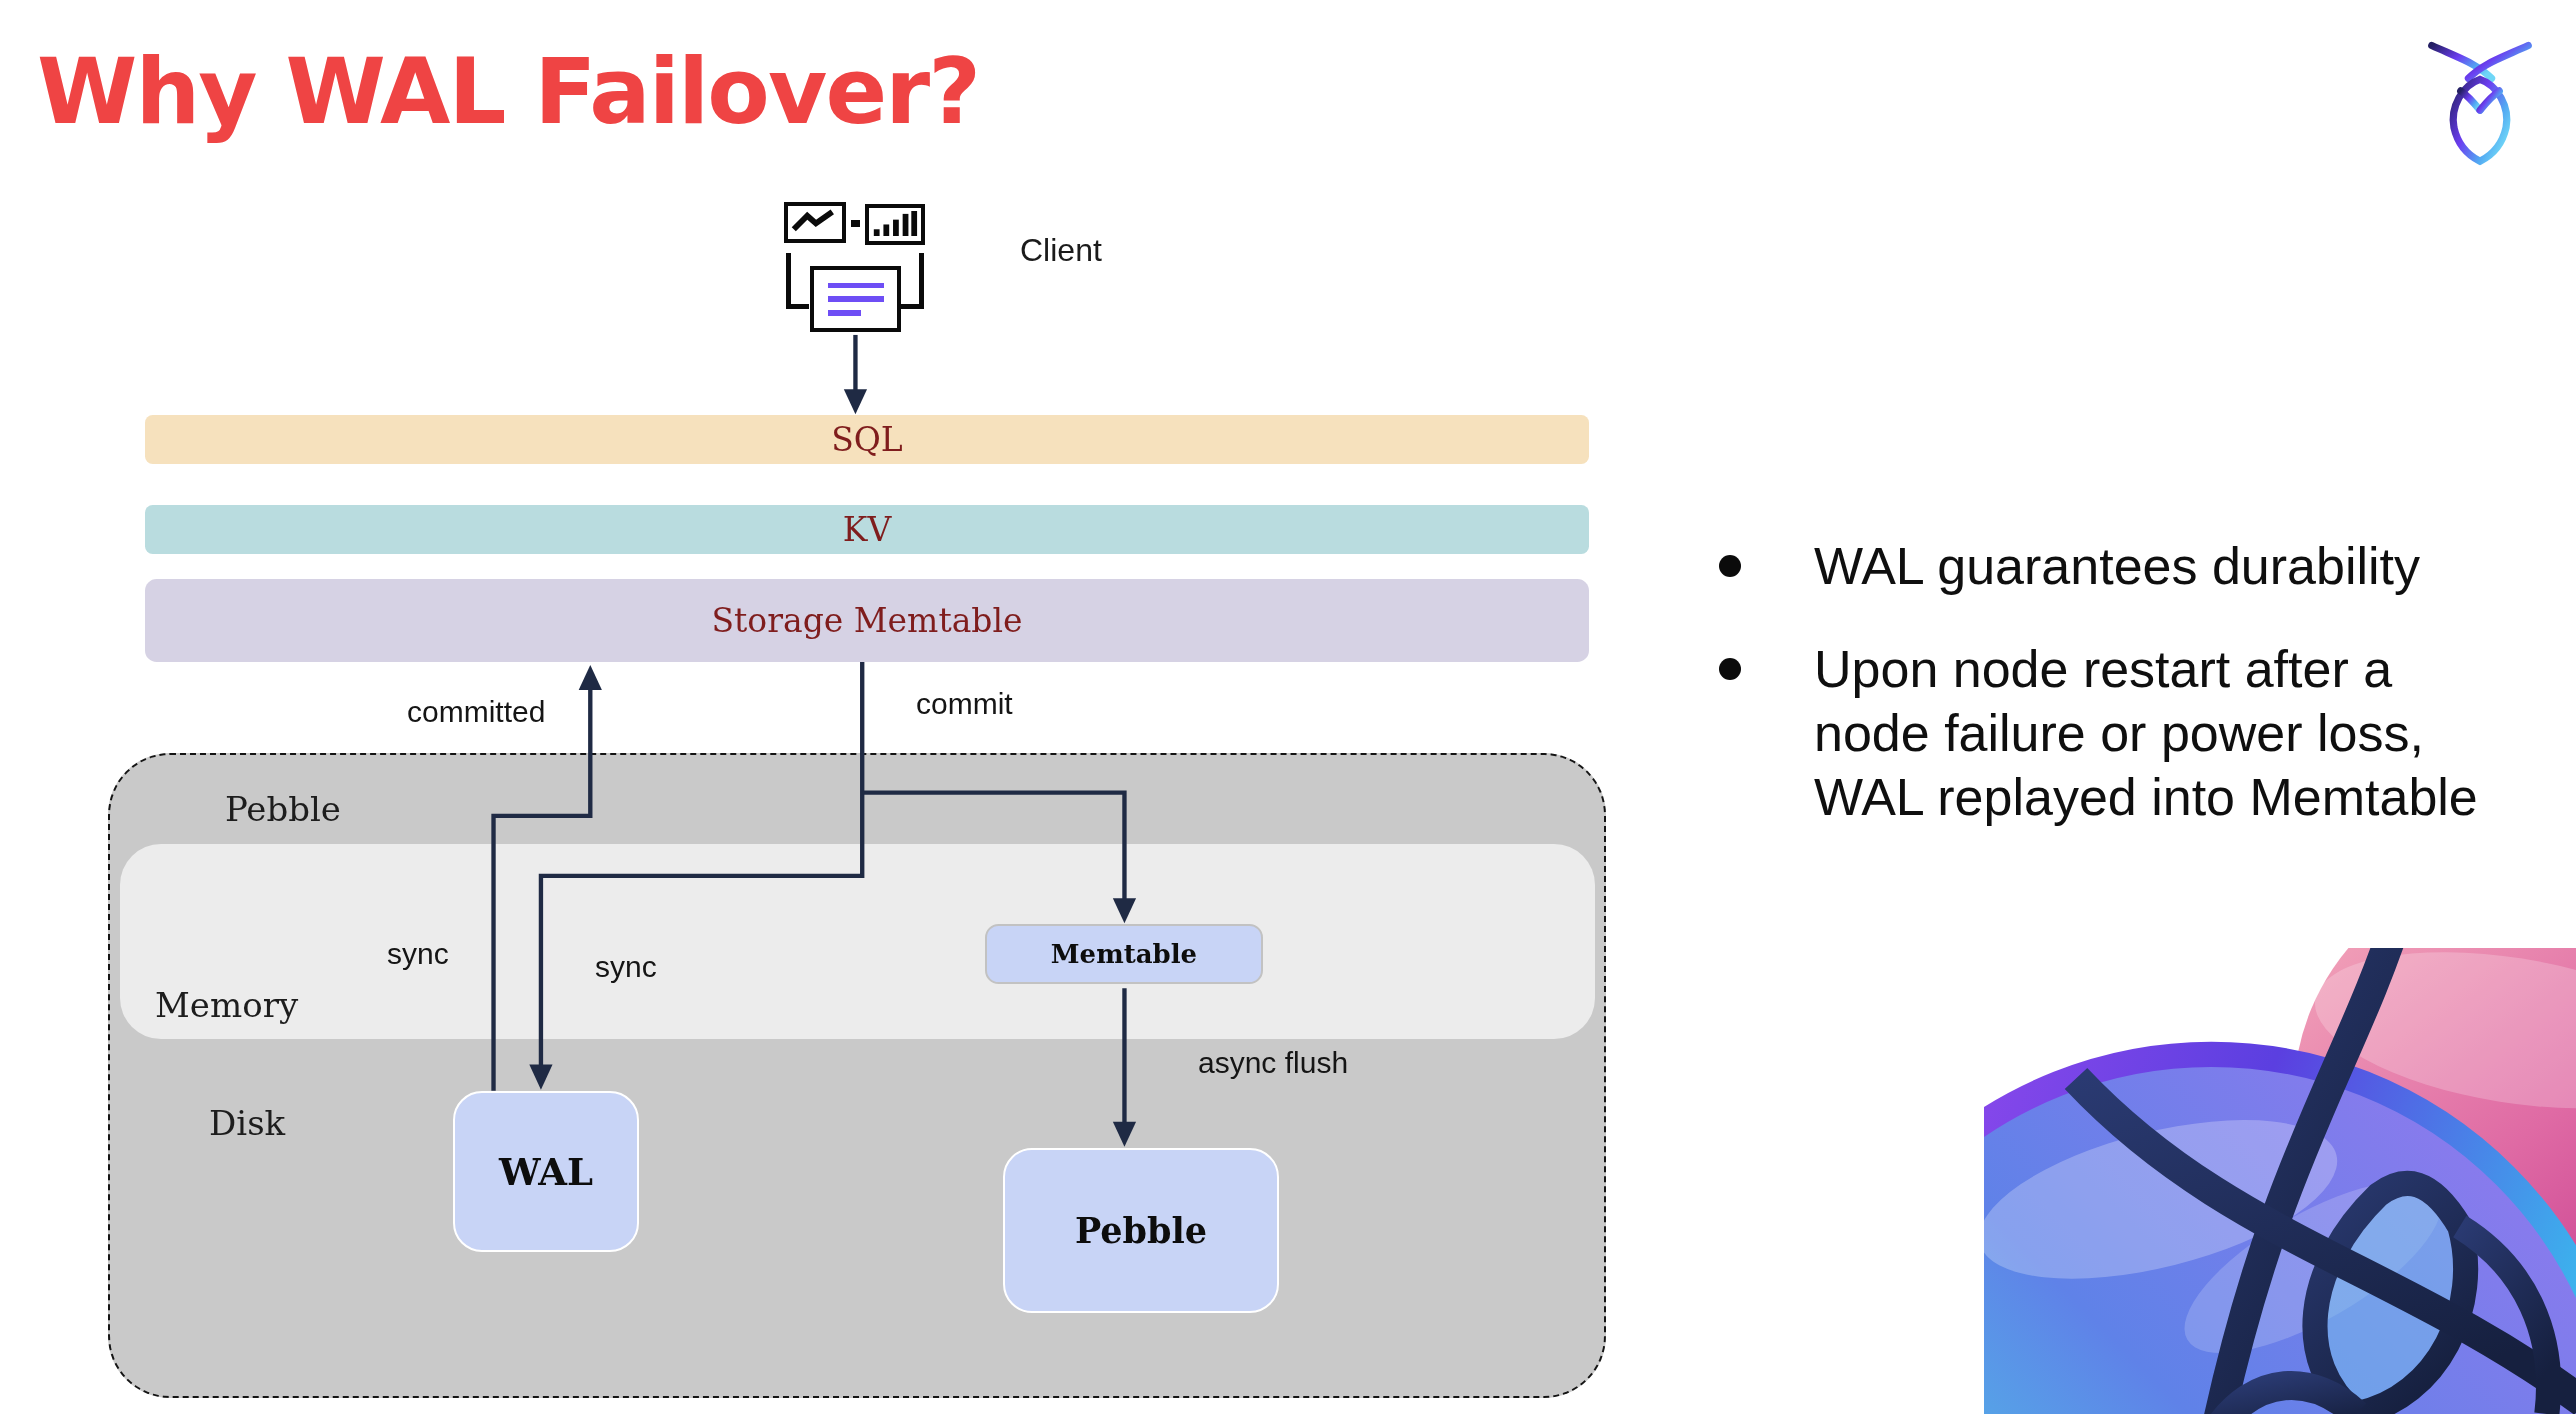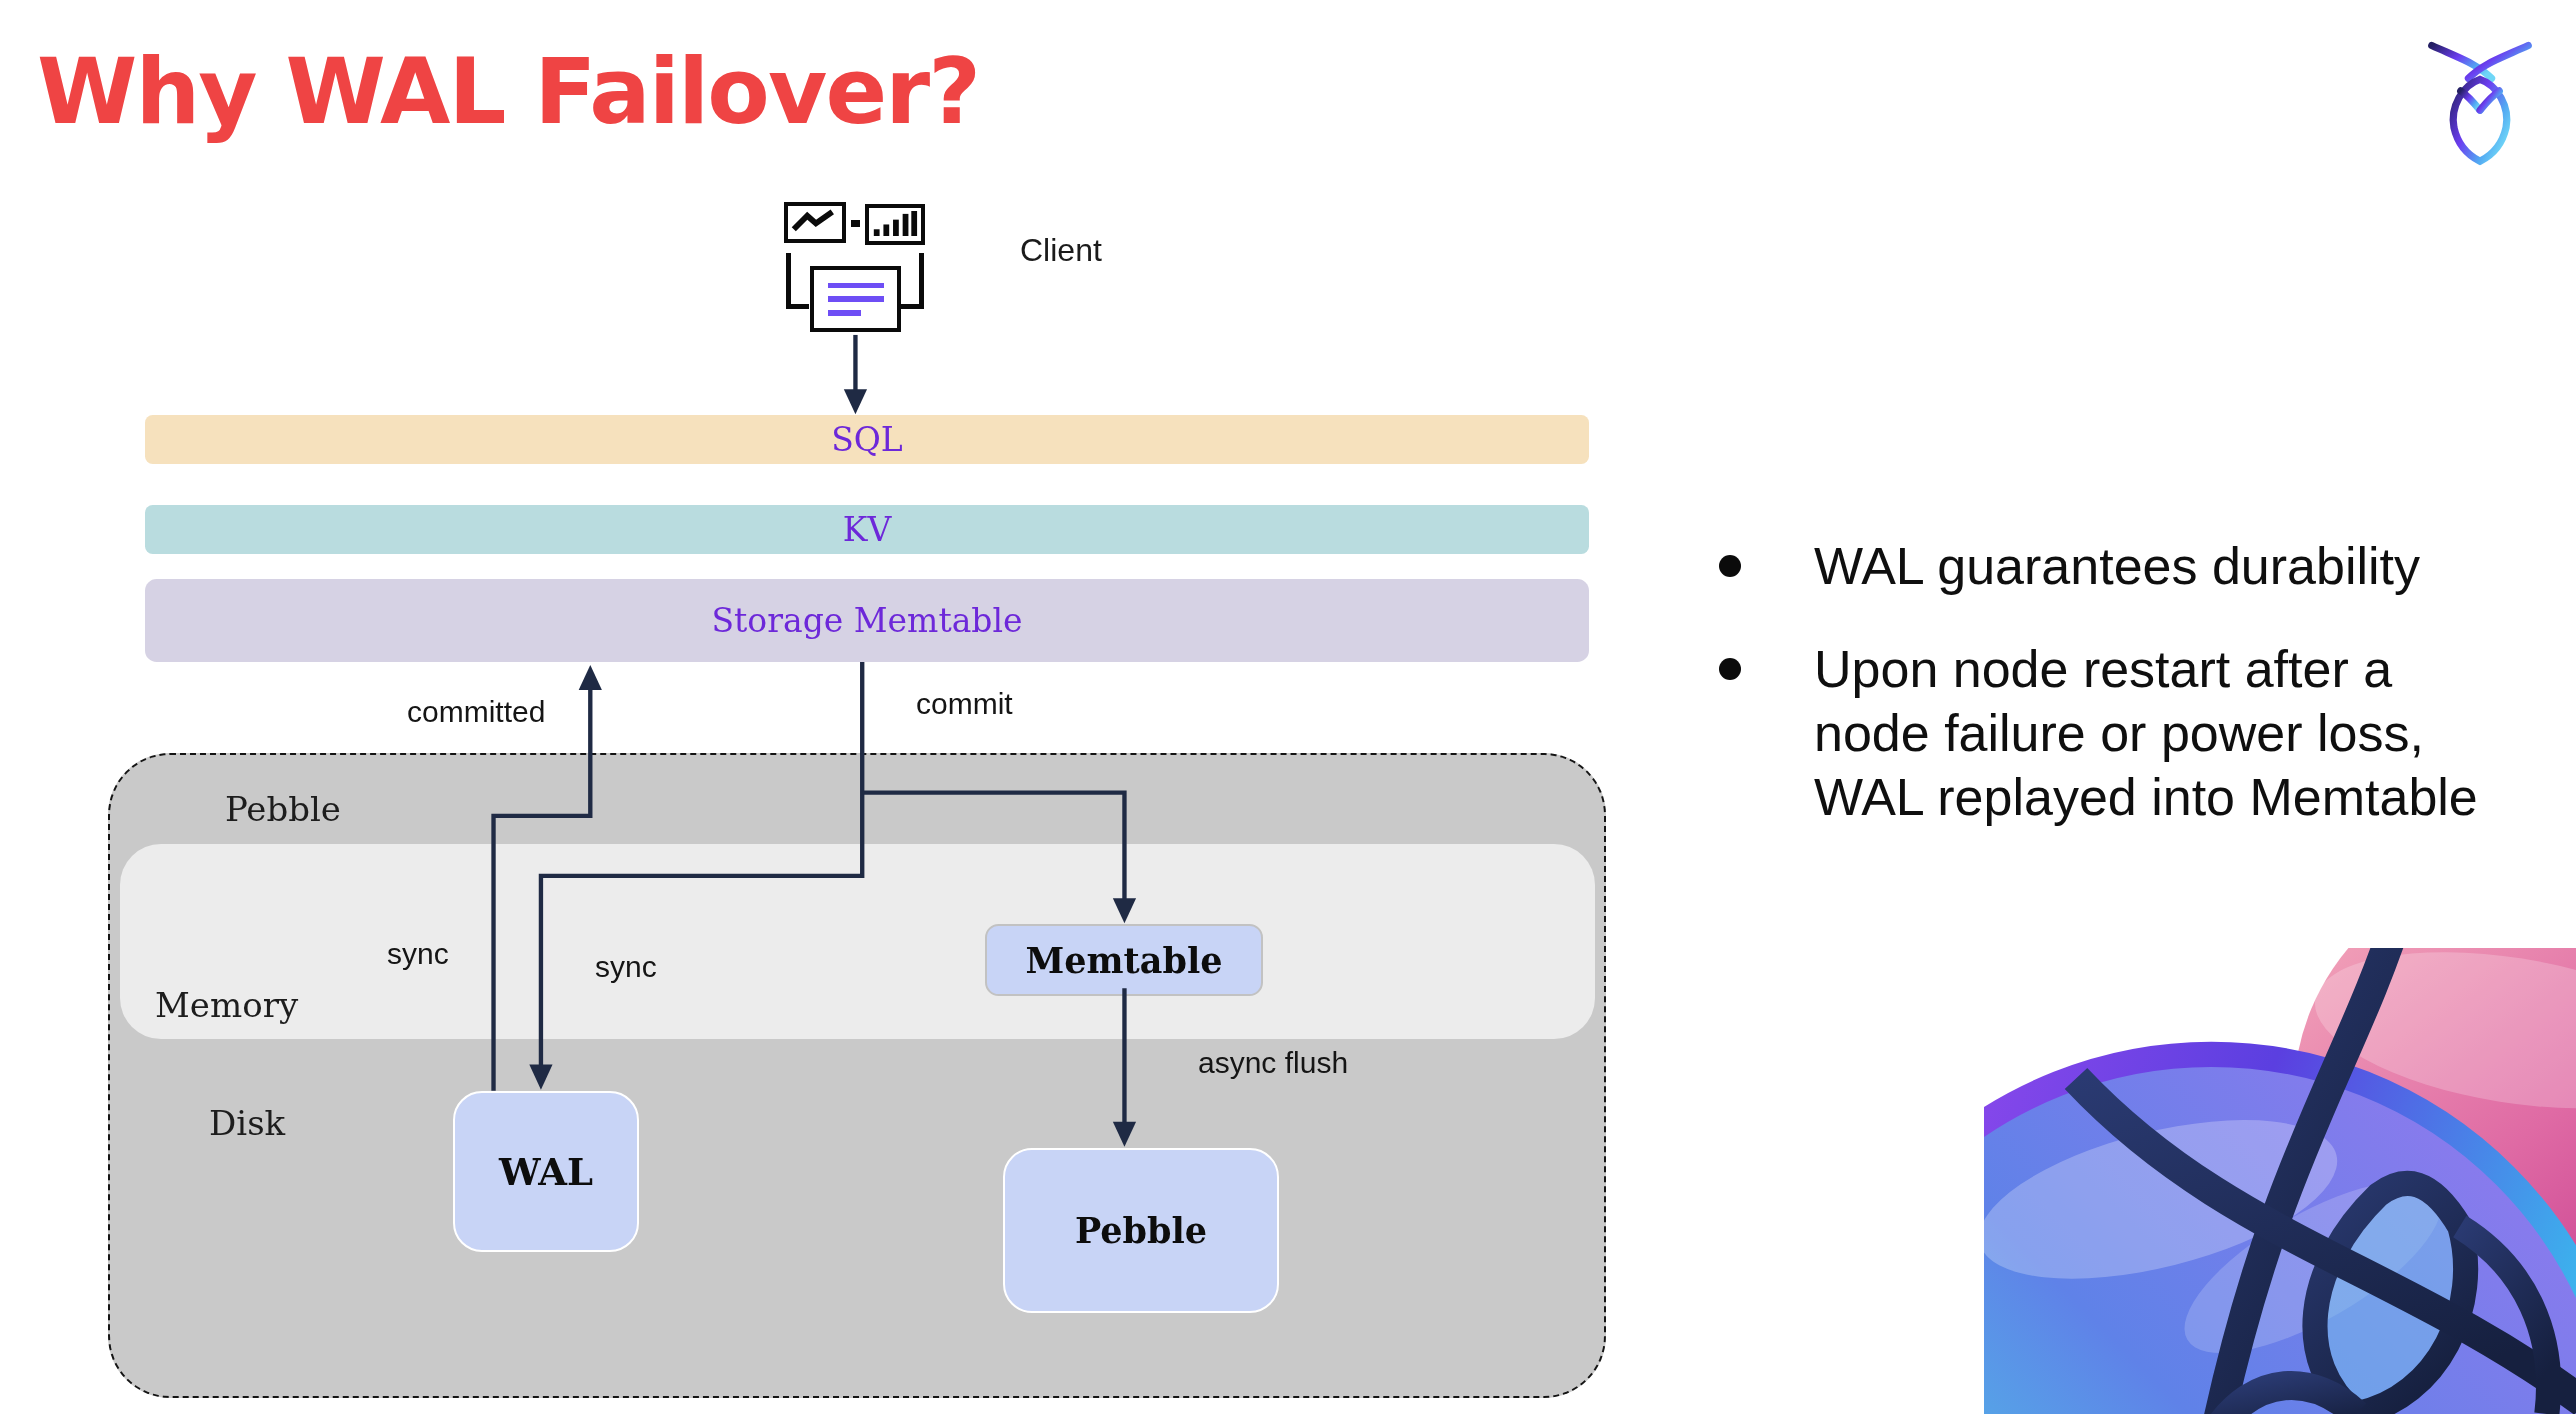--- a/index.html
+++ b/index.html
@@ -16,37 +16,37 @@
   
   .title{left:37px;top:39px;font-family:"DejaVu Sans",sans-serif;font-weight:bold;
          font-size:91px;letter-spacing:-1.9px;color:#ef4444;white-space:nowrap;}
 
   
   .icon-box{border:4.8px solid #0a0a0a;background:#fff;}
   .client-label{font-size:32px;color:#1b1b1b;}
 
   
   .bar{left:145px;width:1444px;display:flex;align-items:center;justify-content:center;
-       font-family:"DejaVu Serif","Liberation Serif",serif;font-size:33px;color:#6d28d9;}
+       font-family:"DejaVu Serif","Liberation Serif",serif;font-size:33px;color:#7f1d1d;}
   .bar-sql{top:415px;height:49px;background:var(--sql_bar);border-radius:7.7px;}
   .bar-kv{top:505px;height:49px;background:var(--kv_bar);border-radius:7.7px;}
   .bar-storage{top:579px;height:83px;background:var(--storage_bar);border-radius:11.6px;}
 
   
   .pebble{left:108px;top:753px;width:1498px;height:645px;background:var(--pebble_bg);
           border:2.9px dashed #141414;border-radius:62px;}
   .memory{left:120px;top:844px;width:1475px;height:195px;background:var(--memory_bg);
           border-radius:41px;}
   .zone-label{font-family:"DejaVu Serif","Liberation Serif",serif;font-size:34px;color:#1d1d1d;white-space:nowrap;}
 
   
   .node{background:var(--node_fill);display:flex;align-items:center;justify-content:center;
         font-family:"DejaVu Serif","Liberation Serif",serif;font-weight:bold;color:#0d0d0d;}
   .node-wal{left:453px;top:1091px;width:186px;height:161px;border-radius:29px;border:2.9px solid #ffffff;font-size:37px;}
-  .node-memtable{left:985px;top:924px;width:278px;height:72px;border-radius:13.5px;border:2.9px solid #c2c2c2;font-size:35px;}
+  .node-memtable{left:985px;top:924px;width:278px;height:60px;border-radius:13.5px;border:2.9px solid #c2c2c2;font-size:26px;}
   .node-sstable{left:1003px;top:1148px;width:276px;height:165px;border-radius:29px;border:2.9px solid #ffffff;font-size:35px;}
 
   
   .edge-label{font-size:30px;color:#151515;white-space:nowrap;}
 
   
   .bullets{left:1719px;top:534px;width:803px;}
   .bullet{display:flex;align-items:flex-start;margin-bottom:39px;}
   .bullet-dot{width:22px;height:22px;border-radius:50%;background:#0b0b0b;margin-top:21px;flex:0 0 22px;}
   .bullet-text{margin-left:73px;font-size:52px;line-height:64px;color:#0f0f0f;max-width:697px;}

